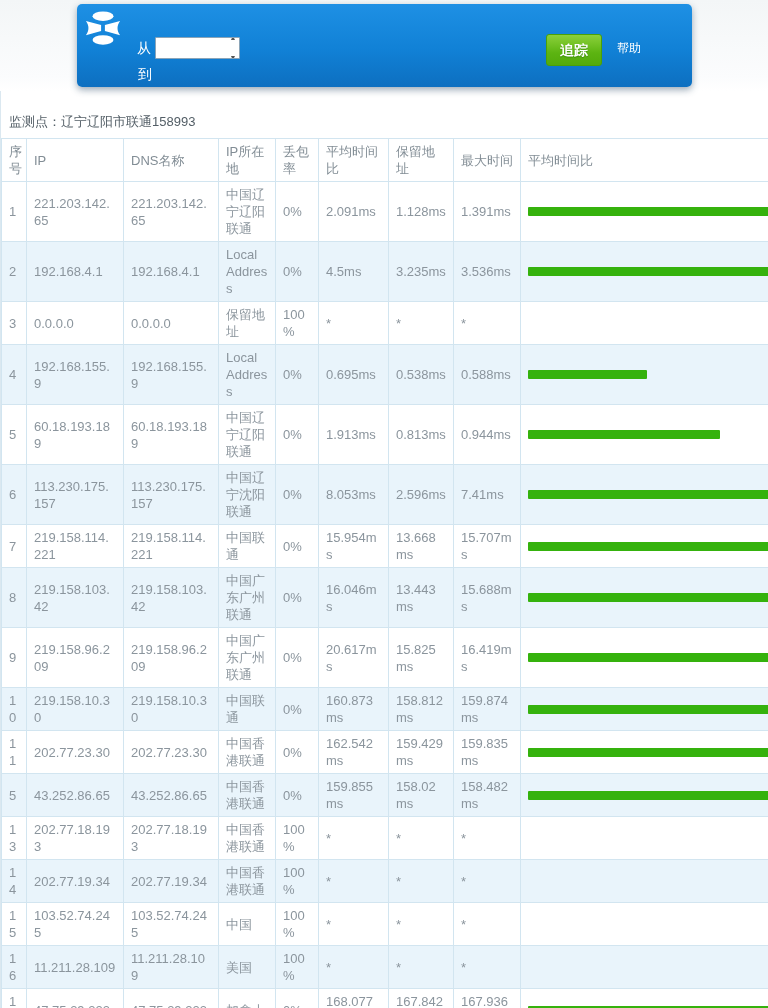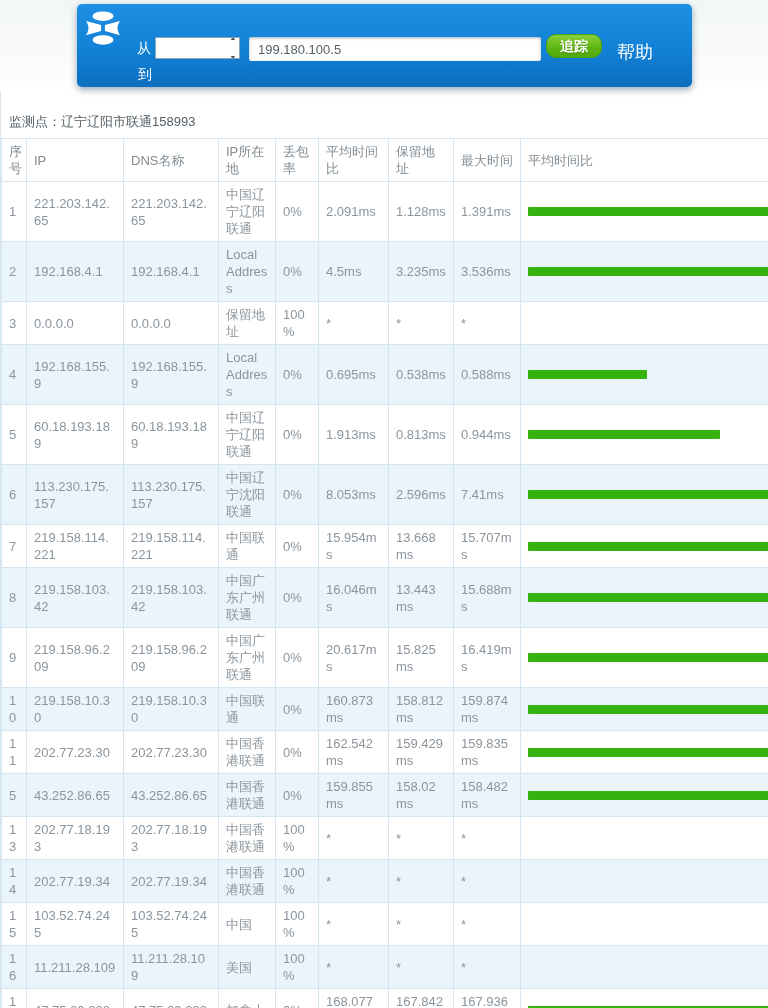--- a/index.html
+++ b/index.html
@@ -61,29 +61,29 @@
     position: absolute; left: 172px; top: 33px;
     width: 292px; height: 24px;
     border: none; border-radius: 2px;
     box-shadow: inset 0 1px 3px rgba(0,30,60,.35);
     padding: 0 9px; font-size: 13px; color: #555f66;
     font-family: "Liberation Sans", sans-serif;
     outline: none;
   }
   .trace-button {
     position: absolute; left: 469px; top: 30px;
-    width: 56px; height: 24px;
+    width: 56px; height: 32px;
     background: linear-gradient(180deg, #8bd03b 0%, #5cb411 60%, #53aa0c 100%);
-    border: 1px solid #4ba007; border-radius: 10px;
+    border: 1px solid #4ba007; border-radius: 3px;
     color: #ffffff; font-size: 14px; font-weight: bold;
     cursor: pointer; line-height: 20px; text-align: center;
     font-family: "Liberation Sans", sans-serif;
     text-shadow: 0 1px 1px rgba(0,60,0,.3);
   }
-  .help-link { left: 540px; top: 36px; text-decoration: none; cursor: pointer; font-size: 18px; }
+  .help-link { left: 540px; top: 36px; text-decoration: none; cursor: pointer; font-size: 12px; }
   
   .content {
     border-left: 1px solid #dbe8f0;
     width: 768px;
     overflow: hidden;
     min-height: 917px;
   }
   .monitor-line {
     font-size: 13px; color: #535e66;
     padding: 22px 0 7px 8px;
@@ -119,21 +119,20 @@
       <ellipse cx="20" cy="7.5" rx="11" ry="5" fill="#ffffff"></ellipse>
       <path d="M2 12.5 L18 16.8 L18 23.2 L2 27.5 C5.6 22.8 5.6 17.2 2 12.5 Z" fill="#ffffff"></path>
       <path d="M38 12.5 L22 16.8 L22 23.2 L38 27.5 C34.4 22.8 34.4 17.2 38 12.5 Z" fill="#ffffff"></path>
       <ellipse cx="20" cy="32.5" rx="11" ry="5" fill="#ffffff"></ellipse>
     </svg>
     <span class="from-label">从</span>
     <div class="fake-select">
       <span class="sel-text">辽宁辽阳市联</span>
       <span class="sel-arrow">▲<br>▼</span>
     </div>
-    <input class="target-input" type="text" value="199.180.100.5" style="">
     <button class="trace-button">追踪</button>
     <a class="help-link">帮助</a>
     <span class="to-label">到</span>
   </div>
 </div>
 
 <div class="content">
   <div class="monitor-line">监测点：辽宁辽阳市联通158993</div>
   <table class="trace">
     <colgroup>

